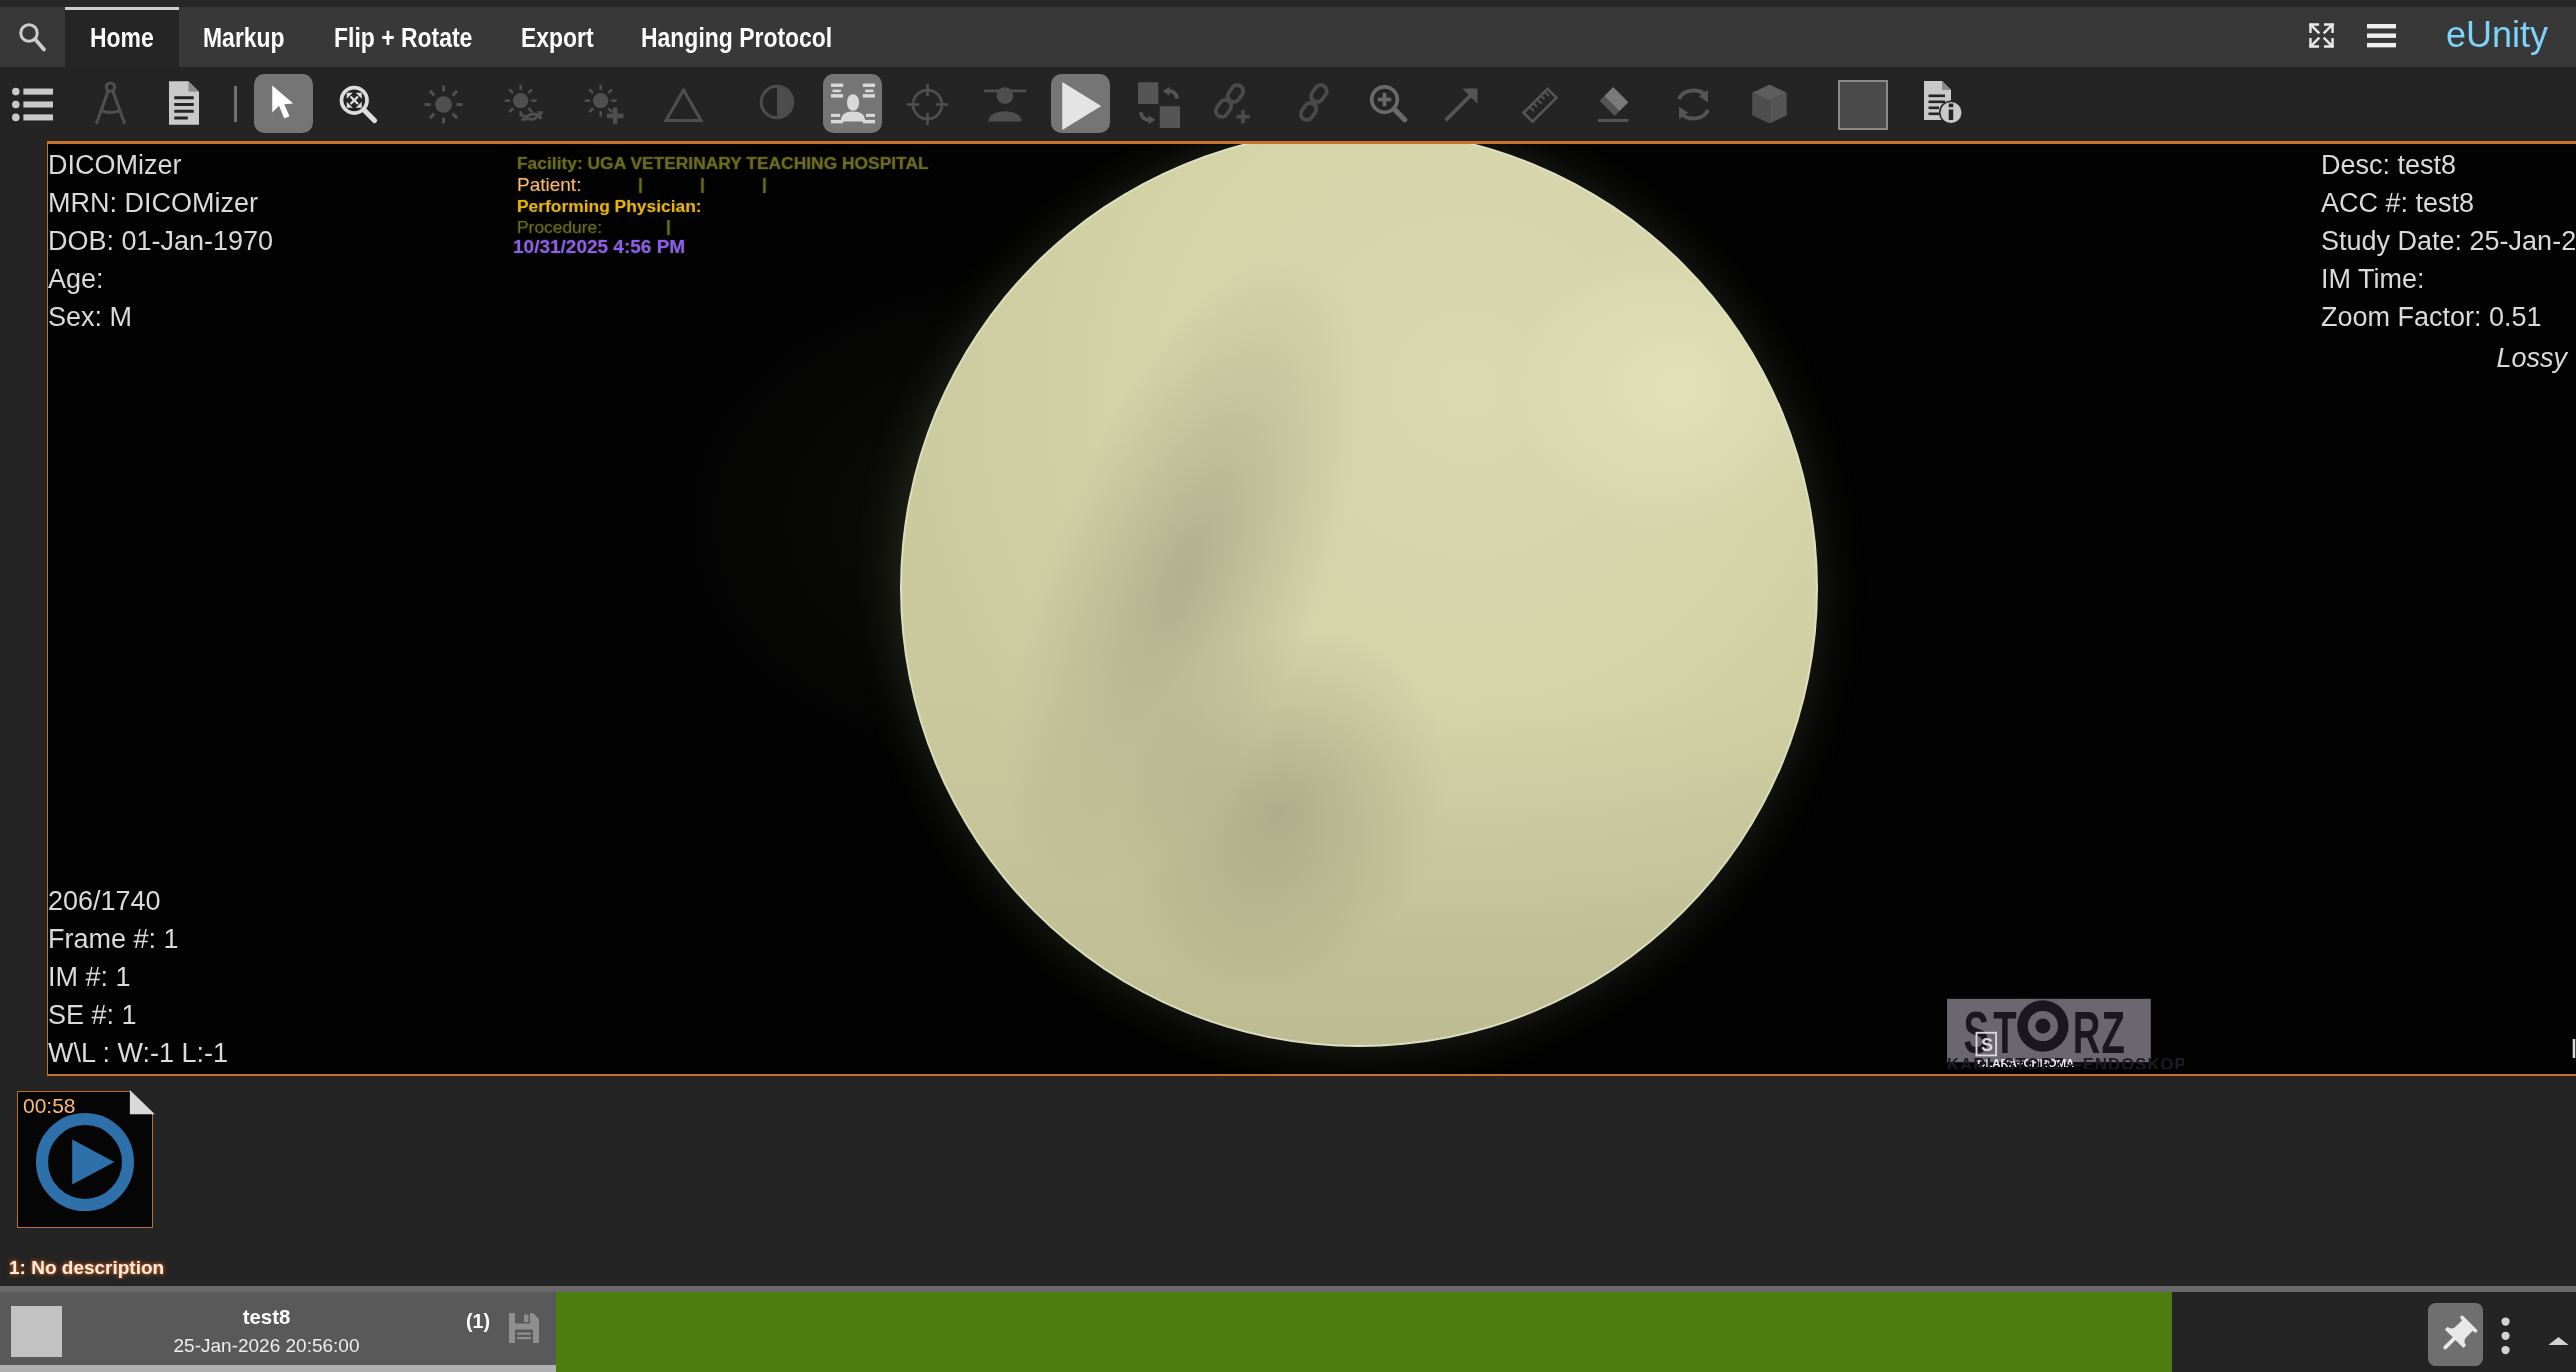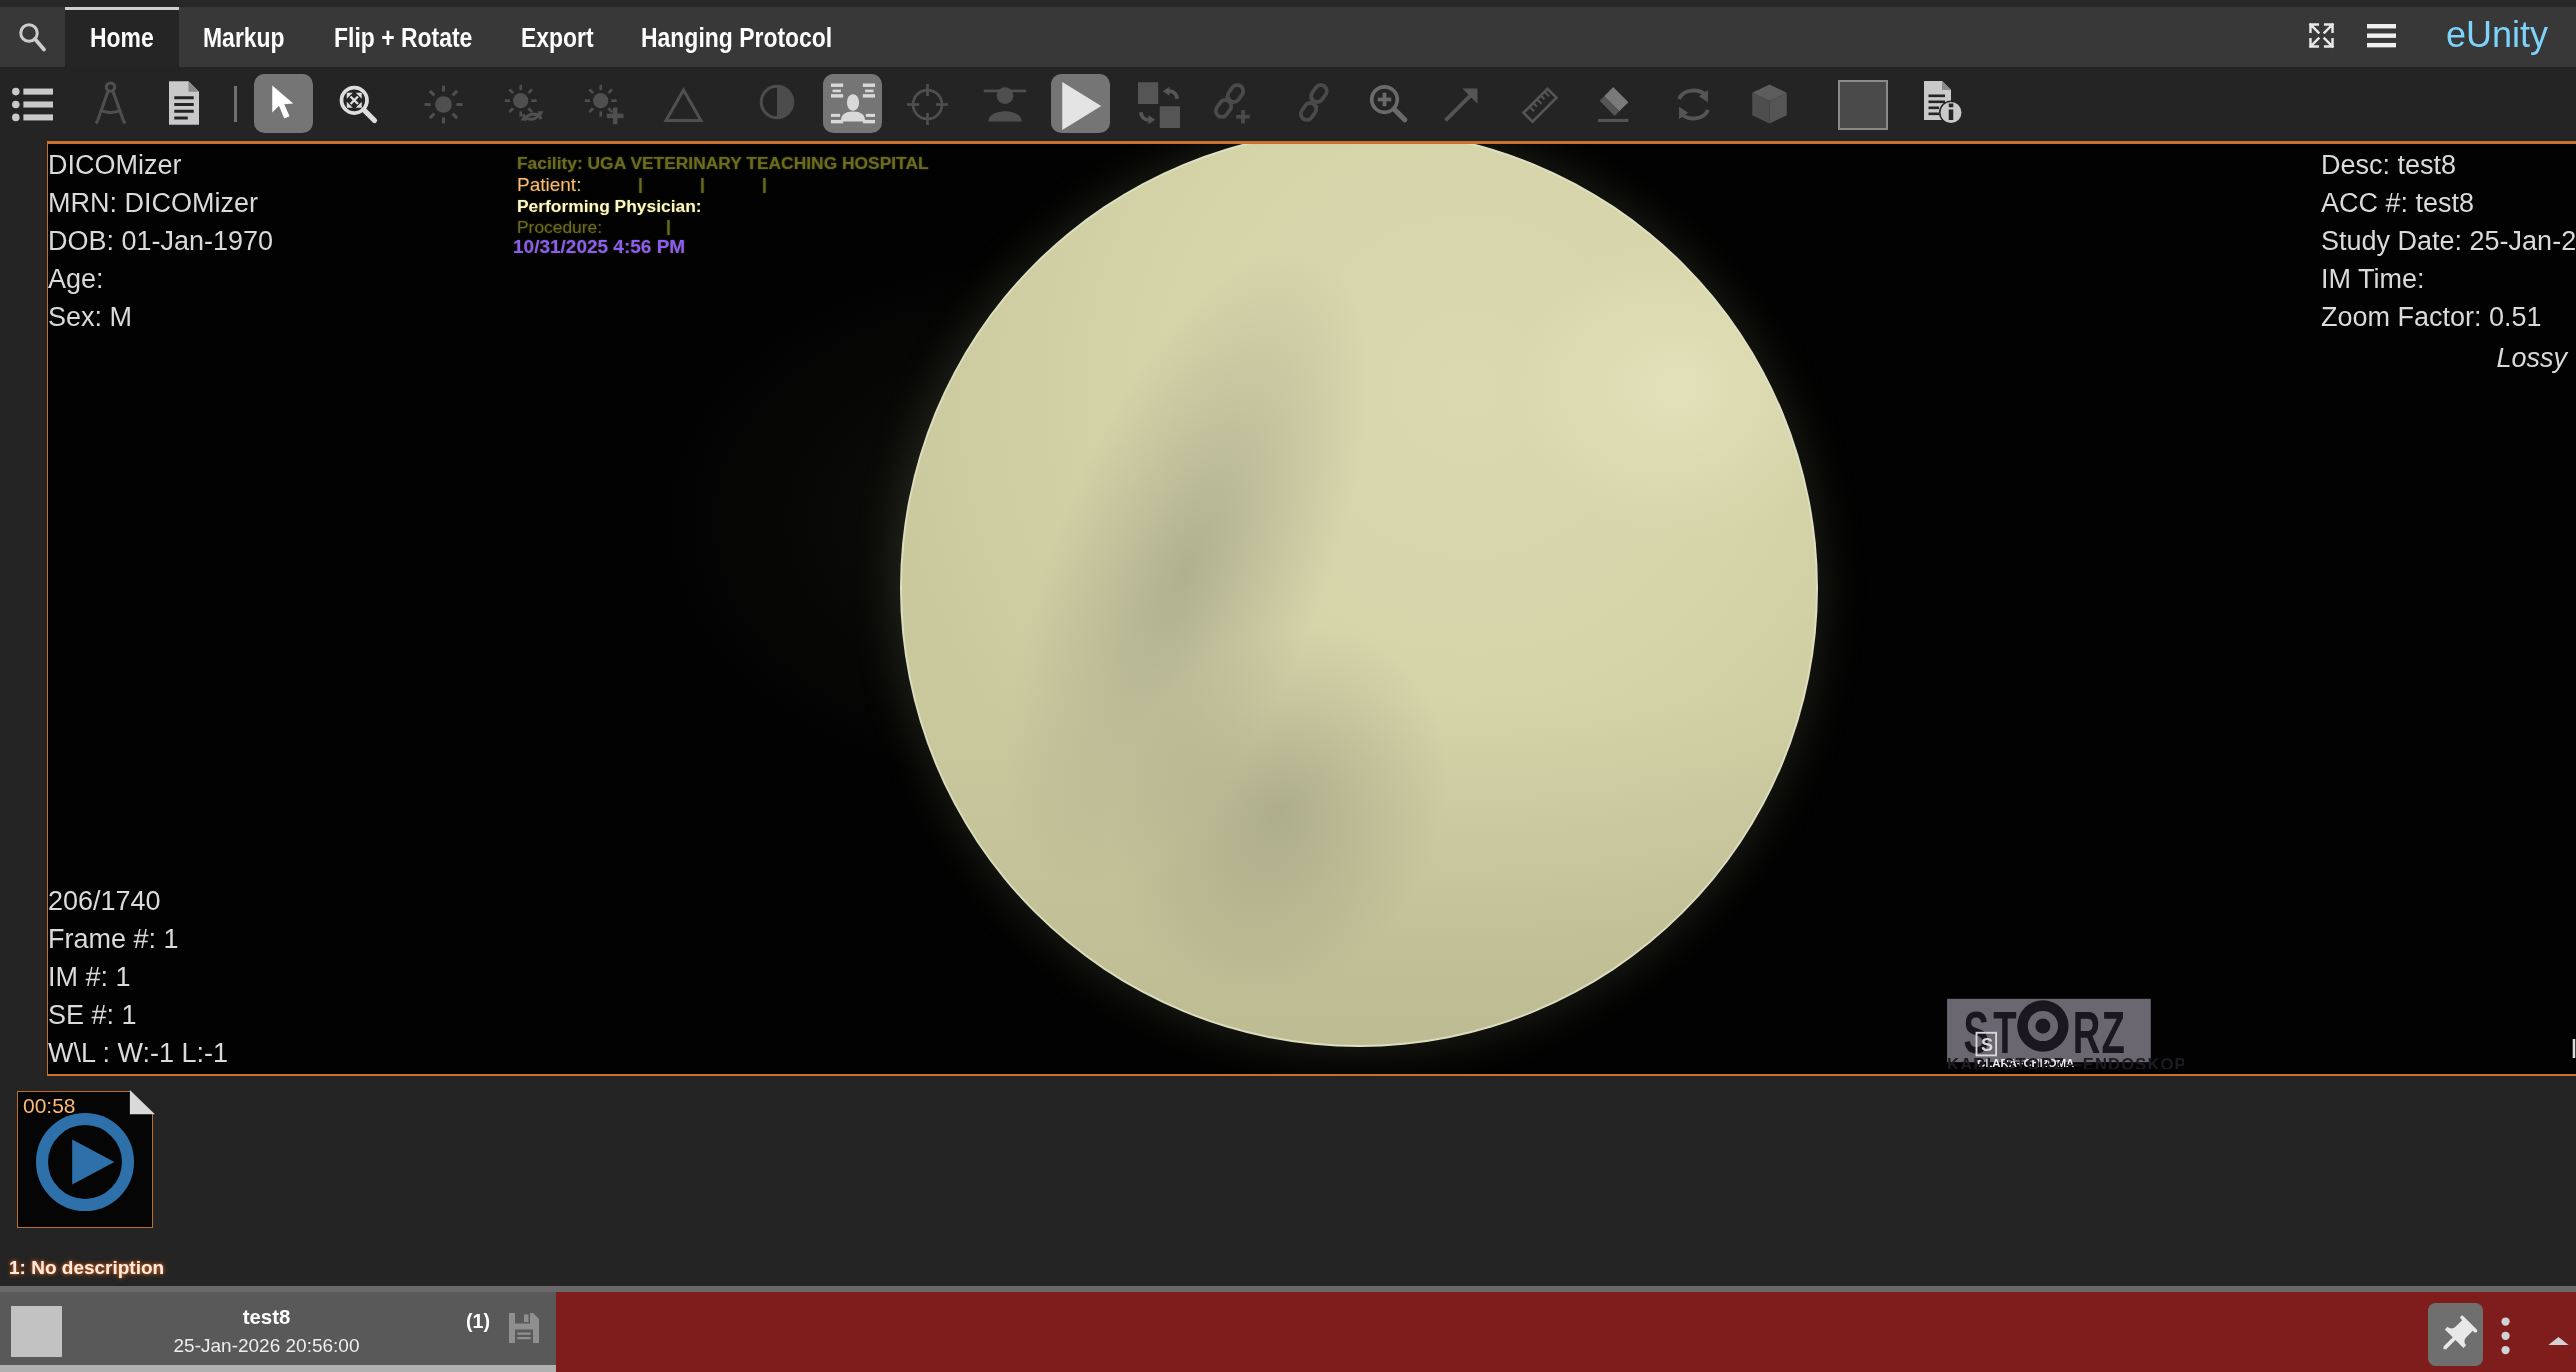--- a/index.html
+++ b/index.html
@@ -19,21 +19,21 @@
   .icon { position:absolute; }
 
   
   #vp { position:absolute; left:0; top:141px; width:2576px; height:936px; background:#020202;
         border:1.5px solid #c8702e; border-top:3.8px solid #c8702e; border-bottom:3.8px solid #c8702e; overflow:hidden;margin-left:47px; }
   .ovl { position:absolute; color:#dadada; font-size:27px; line-height:38px; white-space:pre; }
 
   
   #thumbarea { position:absolute; left:0; top:1076px; width:2576px; height:209px; background:#242424; }
   #splitter { position:absolute; left:0; top:1286px; width:2576px; height:6px; background:#696969; }
-  #botbar { position:absolute; left:0; top:1292px; width:2576px; height:81px; background:#7f1d1d; }
+  #botbar { position:absolute; left:0; top:1292px; width:2172px; height:81px; background:#4d7c0f; }
 </style>
 </head>
 <body>
 <div id="topstrip"></div>
 <div id="tabbar"></div>
 <div id="hometab"></div>
 <svg class="icon" style="left:16.6px;top:21px" width="30" height="33" viewBox="0 0 40 44">
   <circle cx="16" cy="16" r="11" fill="none" stroke="#cccccc" stroke-width="4"></circle>
   <line x1="24" y1="24" x2="36" y2="38" stroke="#cccccc" stroke-width="5" stroke-linecap="round"></line>
 </svg>
@@ -361,21 +361,21 @@
 SE #: 1
 W\L : W:-1 L:-1</div>
 
   <div class="ovl" style="right:0.8px;top:886px">Inst:</div>
 
   <div id="ytext" class="abs" style="left:469px;top:7.6px;font-size:17.4px;font-weight:bold;color:#6c6c1e;line-height:22px;white-space:pre;text-shadow:0 0 2.3px rgba(108,108,30,0.55)">Facility: UGA VETERINARY TEACHING HOSPITAL</div>
   <div class="abs" style="left:469px;top:29.5px;font-size:19px;font-weight:normal;color:#fdba74;line-height:22px;text-shadow:0 0 2.3px rgba(108,108,30,0.55)">Patient:</div>
   <div class="abs" style="left:590px;top:29.5px;font-size:17.4px;font-weight:bold;color:#6c6c1e;text-shadow:0 0 2.3px rgba(108,108,30,0.55)">|</div>
   <div class="abs" style="left:652px;top:29.5px;font-size:17.4px;font-weight:bold;color:#6c6c1e;text-shadow:0 0 2.3px rgba(108,108,30,0.55)">|</div>
   <div class="abs" style="left:714px;top:29.5px;font-size:17.4px;font-weight:bold;color:#6c6c1e;text-shadow:0 0 2.3px rgba(108,108,30,0.55)">|</div>
-  <div class="abs" style="left:469px;top:51px;font-size:17.4px;font-weight:bold;color:#fef9c3;line-height:22px;text-shadow:0 0 2.3px rgba(108,108,30,0.55)">Performing Physician:</div>
+  <div class="abs" style="left:469px;top:51px;font-size:17.4px;font-weight:bold;color:#eab308;line-height:22px;text-shadow:0 0 2.3px rgba(108,108,30,0.55)">Performing Physician:</div>
   <div class="abs" style="left:469px;top:72px;font-size:17.4px;font-weight:normal;color:#6c6c1e;line-height:22px;text-shadow:0 0 2.3px rgba(108,108,30,0.55)">Procedure:</div>
   <div class="abs" style="left:618px;top:72px;font-size:17.4px;font-weight:bold;color:#6c6c1e;text-shadow:0 0 2.3px rgba(108,108,30,0.55)">|</div>
   <div class="abs" style="left:465px;top:92px;font-size:19px;font-weight:bold;color:#8b5cf6;line-height:22px;text-shadow:0 0 2.3px rgba(108,108,30,0.55)">10/31/2025 4:56 PM</div>
 
   <svg class="abs" style="left:1887px;top:848px" width="249" height="77" viewBox="0 0 330 102">
     <rect x="16" y="9" width="270" height="84" fill="#6b6770"></rect>
     <g fill="#1a171e" transform="scale(0.65 1)">
       <text x="58" y="81" font-family="Liberation Sans" font-size="78" font-weight="bold" letter-spacing="9">ST</text>
       <text x="281" y="81" font-family="Liberation Sans" font-size="78" font-weight="bold" letter-spacing="2">RZ</text>
     </g>

